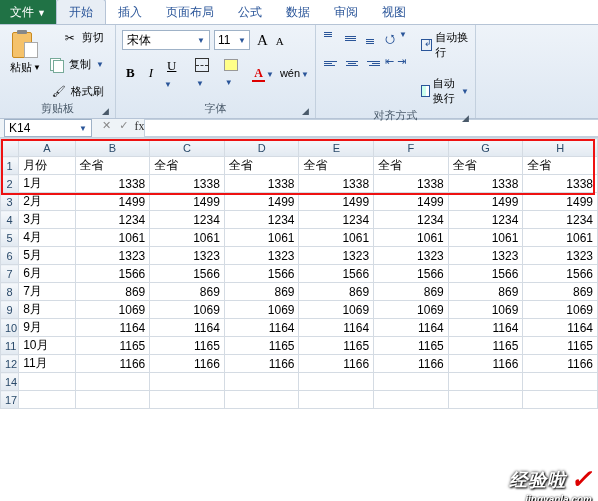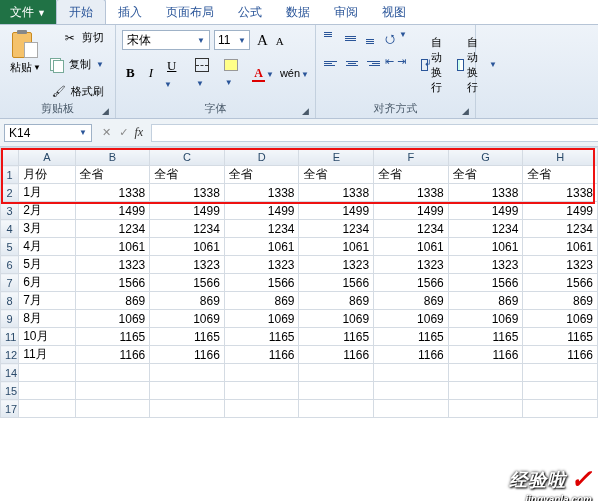--- a/index.html
+++ b/index.html
@@ -63,29 +63,29 @@
 .abtn.top span { width:60%; } .abtn.mid span { width:80%; } .abtn.bot span { width:60%; }
 .abtn.top { justify-content:flex-start; } .abtn.bot { justify-content:flex-end; }
 .abtn.h span:nth-child(1){width:90%} .abtn.h span:nth-child(2){width:60%} .abtn.h span:nth-child(3){width:80%}
 .abtn.hc span{margin:0 auto}
 .abtn.hr span{margin-left:auto}
 .indent-ic { font-size:11px; color:#2a5599; }
 .wrap-row { display:flex; align-items:center; gap:3px; font-size:11px; cursor:pointer; }
 .wrap-ic { width:14px; height:12px; border:1px solid #2a5599; position:relative; }
 .wrap-ic::before { content:"↲"; position:absolute; font-size:9px; top:-2px; left:2px; color:#2a5599; }
 .merge-ic { width:14px; height:12px; border:1px solid #2a5599; background:linear-gradient(90deg,#cfe 50%,#fff 50%); }
-.align-right-col { display:flex; flex-direction:row; gap:8px; padding-top:2px; margin-left:14px; }
+.align-right-col { display:flex; flex-direction:column; gap:16px; padding-top:2px; margin-left:14px; }
 .rotate-ic::before { content:"⭯"; font-size:12px; color:#2a5599; }
 
 
-.namebox-row { height:28px; display:flex; align-items:center; border-bottom:1px solid #c3d0de; background:#eef3f7; }
+.namebox-row { height:19px; display:flex; align-items:flex-start; border-bottom:1px solid #c3d0de; background:#eef3f7; }
 .namebox { width:88px; height:18px; background:#fff; border:1px solid #9fb2c7; margin:0 4px; padding:0 4px; font-size:12px; display:flex; align-items:center; justify-content:space-between; }
 .fx-btns { display:flex; gap:8px; color:#888; padding:0 6px; }
 .fx-btn { cursor:pointer; font-size:11px; }
-.fx-label { font-style:italic; font-family:"Times New Roman",serif; color:#333; padding-right:8px; }
+.fx-label { font-family:"Times New Roman",serif; color:#333; padding-right:0; }
 .formula-input { flex:1; background:#fff; height:18px; border:1px solid #c3d0de; border-right:0; }
 
 
 .grid-wrap { position:relative; }
 .grid { border-collapse:collapse; table-layout:fixed; width:598px; font-size:12px; }
 .grid th, .grid td { border:1px solid #d4dbe3; height:18px; }
 .grid thead th { background:linear-gradient(#f5f8fb,#e2e9f1); color:#2a4a6a; font-weight:normal; text-align:center; font-size:11px; }
 .rowhdr { background:linear-gradient(#f5f8fb,#e2e9f1); color:#2a4a6a; text-align:center; font-size:11px; width:18px; }
 .grid td { padding:0 4px; }
 .txt { text-align:left; } .num { text-align:right; }
@@ -372,20 +372,31 @@
           <td class="txt">8月</td>
           <td class="num">1069</td>
           <td class="num">1069</td>
           <td class="num">1069</td>
           <td class="num">1069</td>
           <td class="num">1069</td>
           <td class="num">1069</td>
           <td class="num">1069</td>
         </tr>
         <tr>
+          <td class="rowhdr">10</td>
+          <td class="txt">9月</td>
+          <td class="num">1164</td>
+          <td class="num">1164</td>
+          <td class="num">1164</td>
+          <td class="num">1164</td>
+          <td class="num">1164</td>
+          <td class="num">1164</td>
+          <td class="num">1164</td>
+        </tr>
+        <tr>
           <td class="rowhdr">11</td>
           <td class="txt">10月</td>
           <td class="num">1165</td>
           <td class="num">1165</td>
           <td class="num">1165</td>
           <td class="num">1165</td>
           <td class="num">1165</td>
           <td class="num">1165</td>
           <td class="num">1165</td>
         </tr>
@@ -395,31 +406,20 @@
           <td class="num">1166</td>
           <td class="num">1166</td>
           <td class="num">1166</td>
           <td class="num">1166</td>
           <td class="num">1166</td>
           <td class="num">1166</td>
           <td class="num">1166</td>
         </tr>
         <tr>
           <td class="rowhdr">14</td>
-          <td></td>
-          <td></td>
-          <td></td>
-          <td></td>
-          <td></td>
-          <td></td>
-          <td></td>
-          <td></td>
-        </tr>
-        <tr>
-          <td class="rowhdr">15</td>
           <td></td>
           <td></td>
           <td></td>
           <td></td>
           <td></td>
           <td></td>
           <td></td>
           <td></td>
         </tr>
         <tr>

